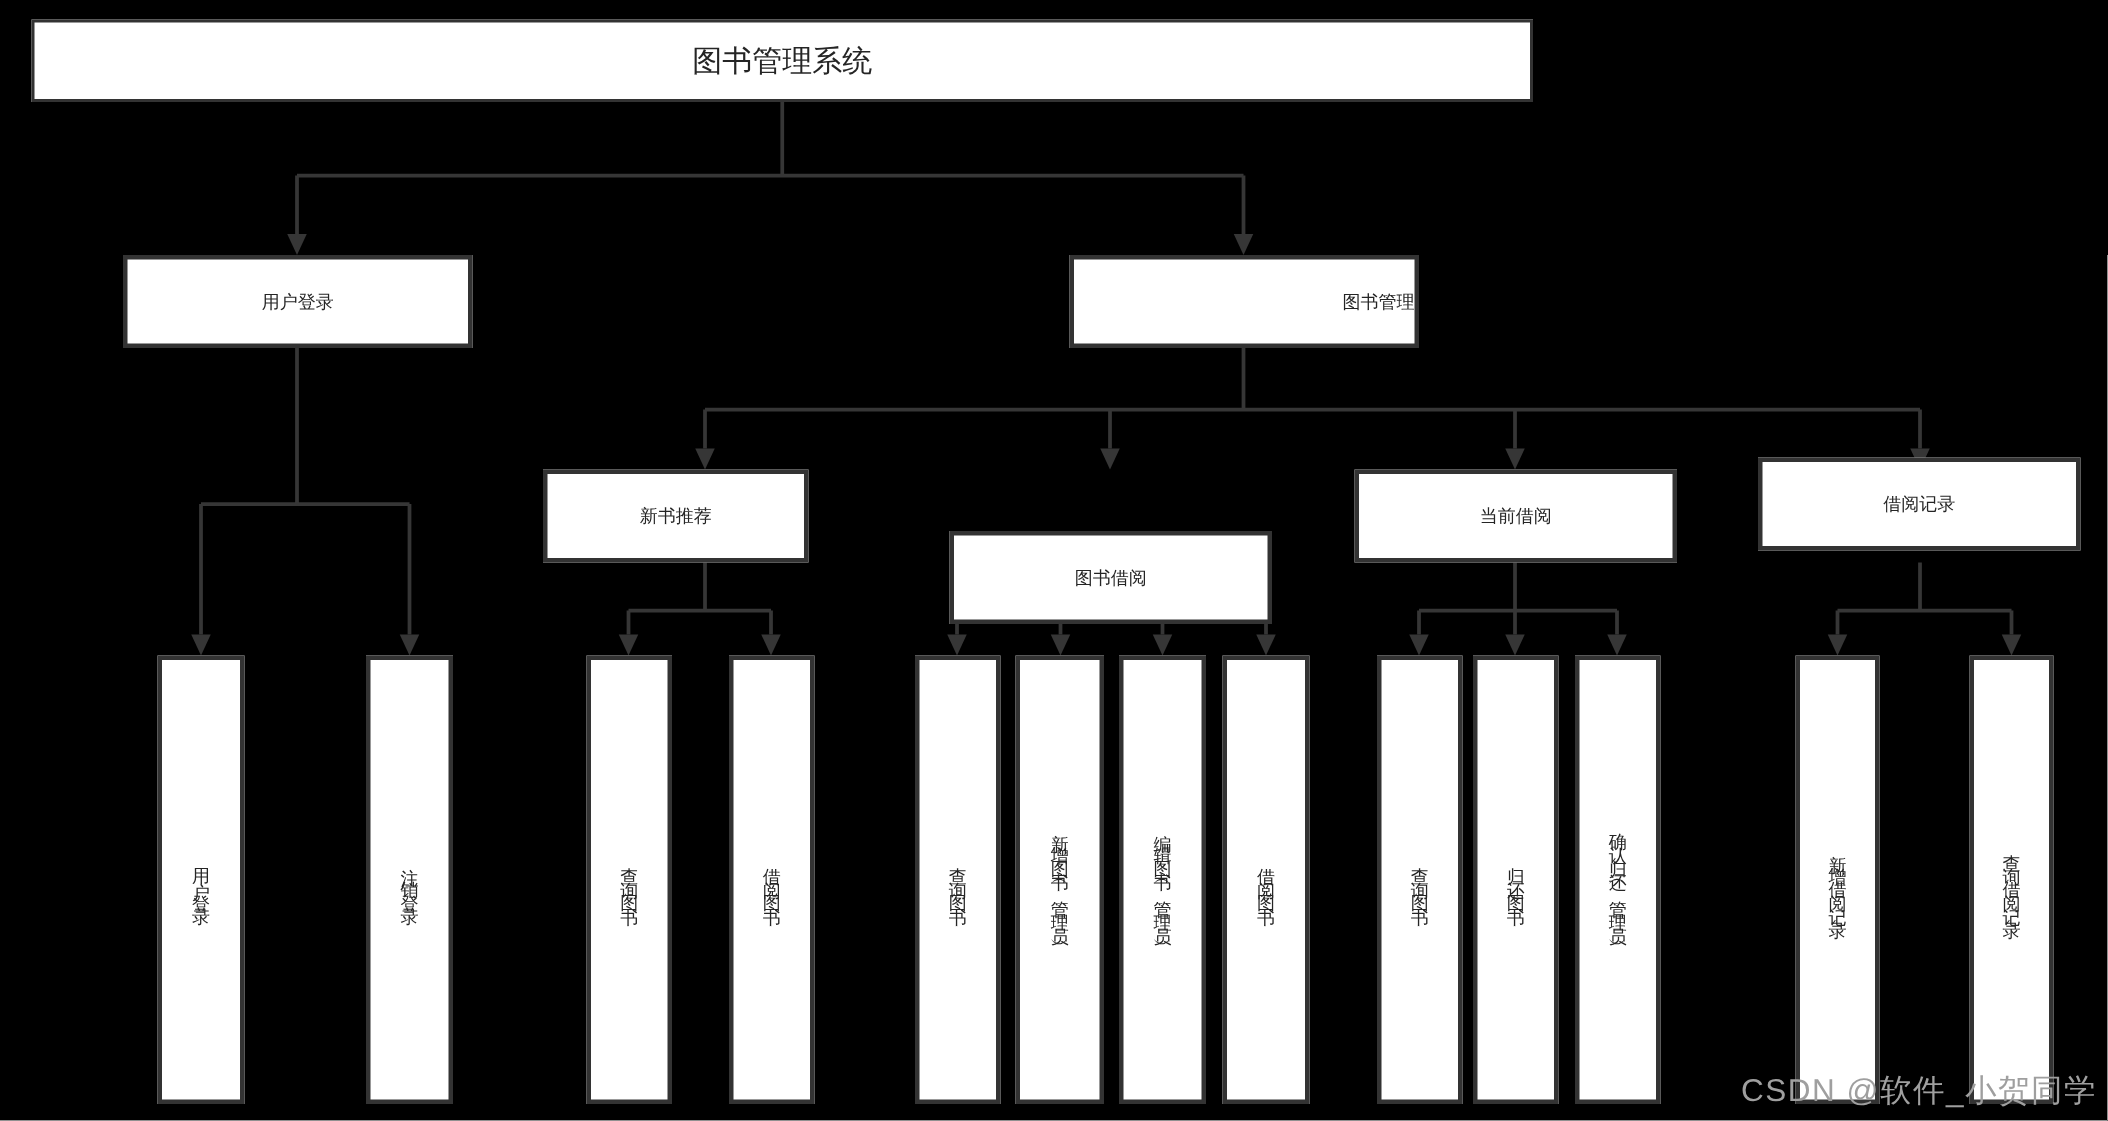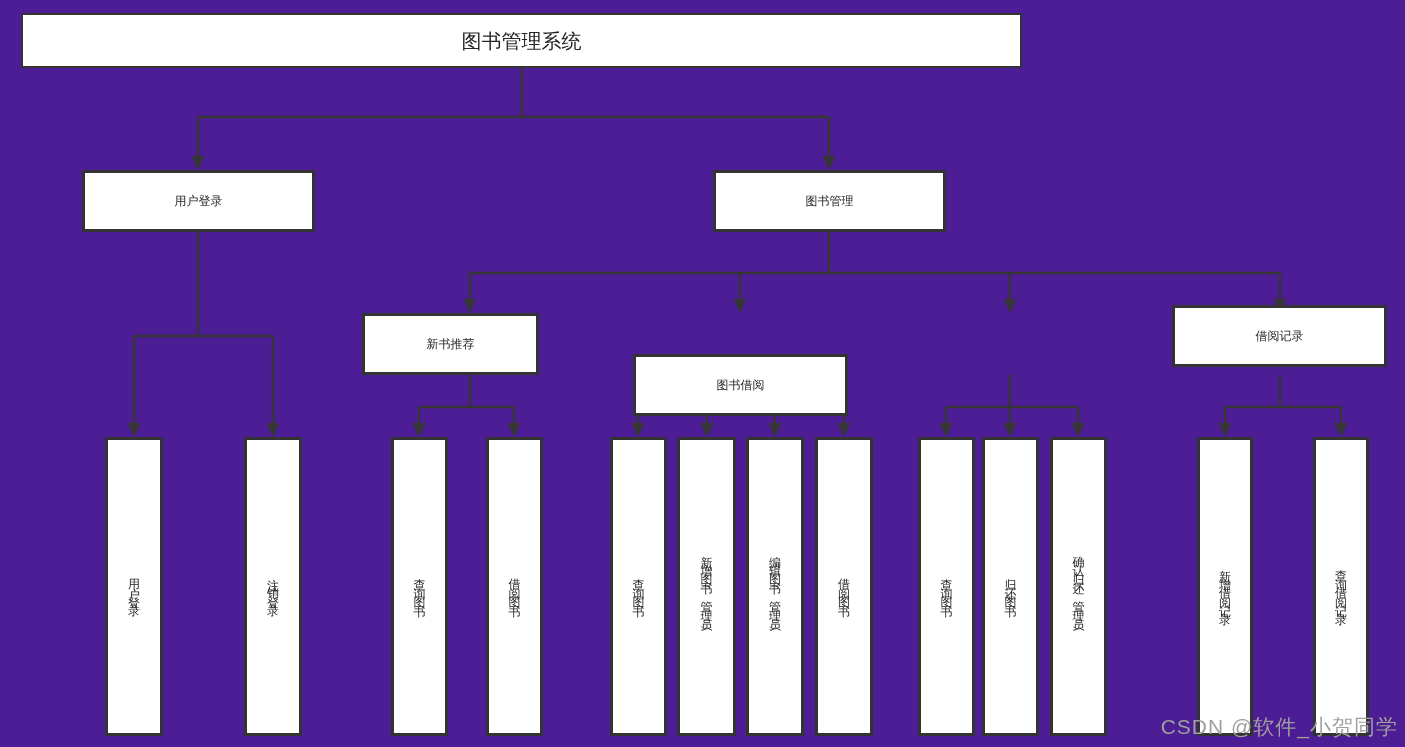--- a/index.html
+++ b/index.html
@@ -1,20 +1,20 @@
 <!DOCTYPE html>
 <html><head>
 <meta charset="utf-8">
 <style>
   html, body { margin: 0; padding: 0; background: #ffffff; }
   .canvas {
     position: relative;
     width: 1405px;
     height: 747px;
-    background: #4c1d95;
+    background: #000000;
     font-family: "Liberation Sans", sans-serif;
     overflow: hidden;
   }
   .connectors {
     position: absolute;
     left: 0; top: 0;
     width: 1405px; height: 747px;
   }
   .connectors path, .connectors line {
     stroke: #363636;
@@ -110,29 +110,32 @@
     </g>
   </svg>
 
   <div class="node root" style="left:21px; top:13px; width:1001px; height:55px;">
     <span>图书管理系统</span>
   </div>
 
   <div class="node" style="left:82px; top:170px; width:233px; height:62px;">
     <span>用户登录</span>
   </div>
-  <div class="node" style="left:713px; top:170px; width:233px; height:62px;">
+  <div class="node" style="left:713px; top:170px; width:233px; height:62px;justify-content:flex-end;">
     <span>图书管理</span>
   </div>
 
   <div class="node" style="left:362px; top:313px; width:177px; height:62px;">
     <span>新书推荐</span>
   </div>
   <div class="node" style="left:633px; top:313px; width:215px; height:62px;margin-top:41px;">
     <span>图书借阅</span>
+  </div>
+  <div class="node" style="left:903px; top:313px; width:215px; height:62px;">
+    <span>当前借阅</span>
   </div>
   <div class="node" style="left:1172px; top:305px; width:215px; height:62px;">
     <span>借阅记录</span>
   </div>
 
   <div class="node leaf" style="left:105px; top:437px; width:58px; height:299px;">
     <span class="vtext">用户登录</span>
   </div>
   <div class="node leaf" style="left:244px; top:437px; width:58px; height:299px;">
     <span class="vtext">注销登录</span>

